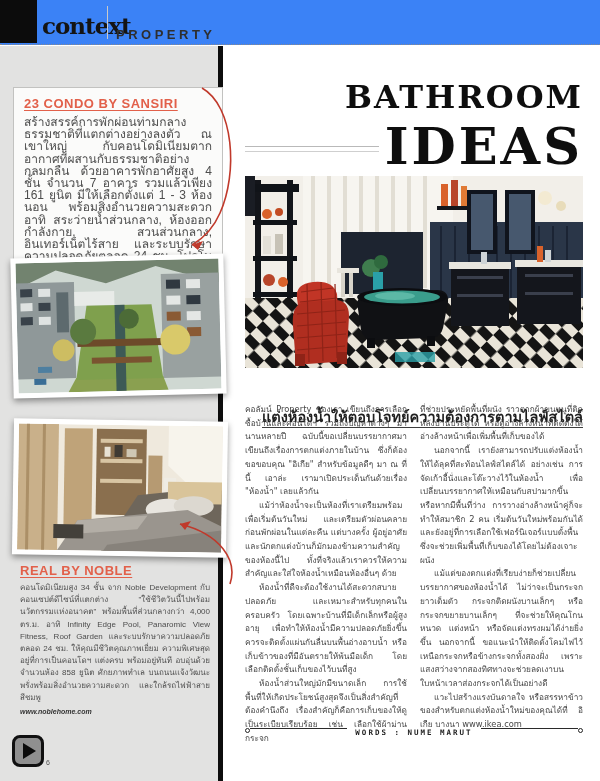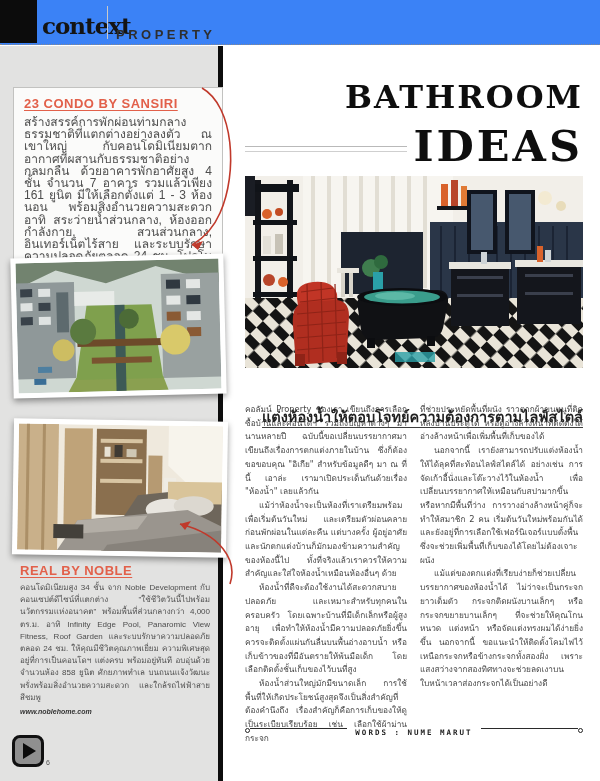--- a/index.html
+++ b/index.html
@@ -41,21 +41,21 @@
   .play-tri { width:0; height:0; border-left:13px solid #0b0b0b;
     border-top:8px solid transparent; border-bottom:8px solid transparent; margin-left:3px; }
   .page-num { position:absolute; left:46px; top:759px; font-size:7px; color:#555; z-index:2; }
   
   .main-title { position:absolute; left:245px; top:72px; width:338px; text-align:right;
     font-family:"DejaVu Serif", serif; font-weight:bold; color:#0e0e0e; }
   .title-line1 { font-size:32px; line-height:50px; letter-spacing:2px; }
   .ideas-row { display:flex; align-items:center; }
   .ideas-rule { flex:1; height:1px; background:#b9b9b9; margin-right:6px;
     box-shadow:0 5px 0 #cfcfcf; }
-  .title-line2 { font-size:43px; line-height:48px; letter-spacing:3px; }
+  .title-line2 { font-size:51px; line-height:48px; letter-spacing:3px; }
   .bathroom-photo { position:absolute; left:245px; top:176px; width:338px; height:192px; }
   .thai-headline { position:absolute; left:245px; top:377px; width:338px; text-align:right;margin-top:28px; }
   .thai-headline span { font-size:14.5px; font-weight:bold; color:#1f1f1f;
     border-bottom:1.5px solid #3c3c3c; padding-bottom:2px;
     font-family:"DejaVu Sans", sans-serif; }
   .col { position:absolute; top:403px; width:162px; font-size:8.3px; line-height:13.7px;
     color:#454545; text-align:justify; font-family:"DejaVu Sans", sans-serif; }
   .col1 { left:245px; }
   .col2 { left:420px; width:163px; }
   .col p.indent { text-indent:1.7em; }
@@ -306,20 +306,21 @@
   <div class="col col1">
     <p>คอลัมน์ Property ของเรา เขียนถึงการเลือกซื้อบ้านและคอนโดฯ รวมถึงปัญหาต่างๆ มานานหลายปี ฉบับนี้ขอเปลี่ยนบรรยากาศมาเขียนถึงเรื่องการตกแต่งภายในบ้าน ซึ่งก็ต้องขอขอบคุณ "อิเกีย" สำหรับข้อมูลดีๆ มา ณ ที่นี้ เอาล่ะ เรามาเปิดประเด็นกันด้วยเรื่อง "ห้องน้ำ" เลยแล้วกัน</p>
     <p class="indent">แม้ว่าห้องน้ำจะเป็นห้องที่เราเตรียมพร้อมเพื่อเริ่มต้นวันใหม่ และเตรียมตัวผ่อนคลายก่อนพักผ่อนในแต่ละคืน แต่บางครั้ง ผู้อยู่อาศัยและนักตกแต่งบ้านก็มักมองข้ามความสำคัญของห้องนี้ไป ทั้งที่จริงแล้วเราควรให้ความสำคัญและใส่ใจห้องน้ำเหมือนห้องอื่นๆ ด้วย</p>
     <p class="indent">ห้องน้ำที่ดีจะต้องใช้งานได้สะดวกสบาย ปลอดภัย และเหมาะสำหรับทุกคนในครอบครัว โดยเฉพาะบ้านที่มีเด็กเล็กหรือผู้สูงอายุ เพื่อทำให้ห้องน้ำมีความปลอดภัยยิ่งขึ้น ควรจะติดตั้งแผ่นกันลื่นบนพื้นอ่างอาบน้ำ หรือเก็บข้าวของที่มีอันตรายให้พ้นมือเด็ก โดยเลือกติดตั้งชั้นเก็บของไว้บนที่สูง</p>
     <p class="indent">ห้องน้ำส่วนใหญ่มักมีขนาดเล็ก การใช้พื้นที่ให้เกิดประโยชน์สูงสุดจึงเป็นสิ่งสำคัญที่ต้องคำนึงถึง เรื่องสำคัญก็คือการเก็บของให้ดูเป็นระเบียบเรียบร้อย เช่น เลือกใช้ผ้าม่านกระจก</p>
   </div>
   <div class="col col2">
     <p>ที่ช่วยประหยัดพื้นที่ผนัง ราวตากผ้าขนหนูที่ติดหลังบานประตูได้ หรือตู้อ่างล้างหน้าที่ติดตั้งใต้อ่างล้างหน้าเพื่อเพิ่มพื้นที่เก็บของได้</p>
     <p class="indent">นอกจากนี้ เรายังสามารถปรับแต่งห้องน้ำให้ได้ลุคที่สะท้อนไลฟ์สไตล์ได้ อย่างเช่น การจัดเก้าอี้นั่งและโต๊ะวางไว้ในห้องน้ำ เพื่อเปลี่ยนบรรยากาศให้เหมือนกับสปามากขึ้น หรือหากมีพื้นที่ว่าง การวางอ่างล้างหน้าคู่ก็จะทำให้สมาชิก 2 คน เริ่มต้นวันใหม่พร้อมกันได้ และยังอยู่ที่การเลือกใช้เฟอร์นิเจอร์แบบตั้งพื้นซึ่งจะช่วยเพิ่มพื้นที่เก็บของได้โดยไม่ต้องเจาะผนัง</p>
     <p class="indent">แม้แต่ของตกแต่งที่เรียบง่ายก็ช่วยเปลี่ยนบรรยากาศของห้องน้ำได้ ไม่ว่าจะเป็นกระจกยาวเต็มตัว กระจกติดผนังบานเล็กๆ หรือกระจกขยายบานเล็กๆ ที่จะช่วยให้คุณโกนหนวด แต่งหน้า หรือจัดแต่งทรงผมได้ง่ายยิ่งขึ้น นอกจากนี้ ขอแนะนำให้ติดตั้งโคมไฟไว้เหนือกระจกหรือข้างกระจกทั้งสองฝั่ง เพราะแสงสว่างจากสองทิศทางจะช่วยลดเงาบนใบหน้าเวลาส่องกระจกได้เป็นอย่างดี</p>
+    <p class="indent">แวะไปสร้างแรงบันดาลใจ หรือสรรหาข้าวของสำหรับตกแต่งห้องน้ำใหม่ของคุณได้ที่ อิเกีย บางนา www.ikea.com</p>
   </div>
 
   <div class="credit">
     <span class="dot"></span>
     <div class="line"></div>
     <span class="txt">WORDS : NUME MARUT</span>
     <div class="line"></div>
     <span class="dot"></span>
   </div>
 

